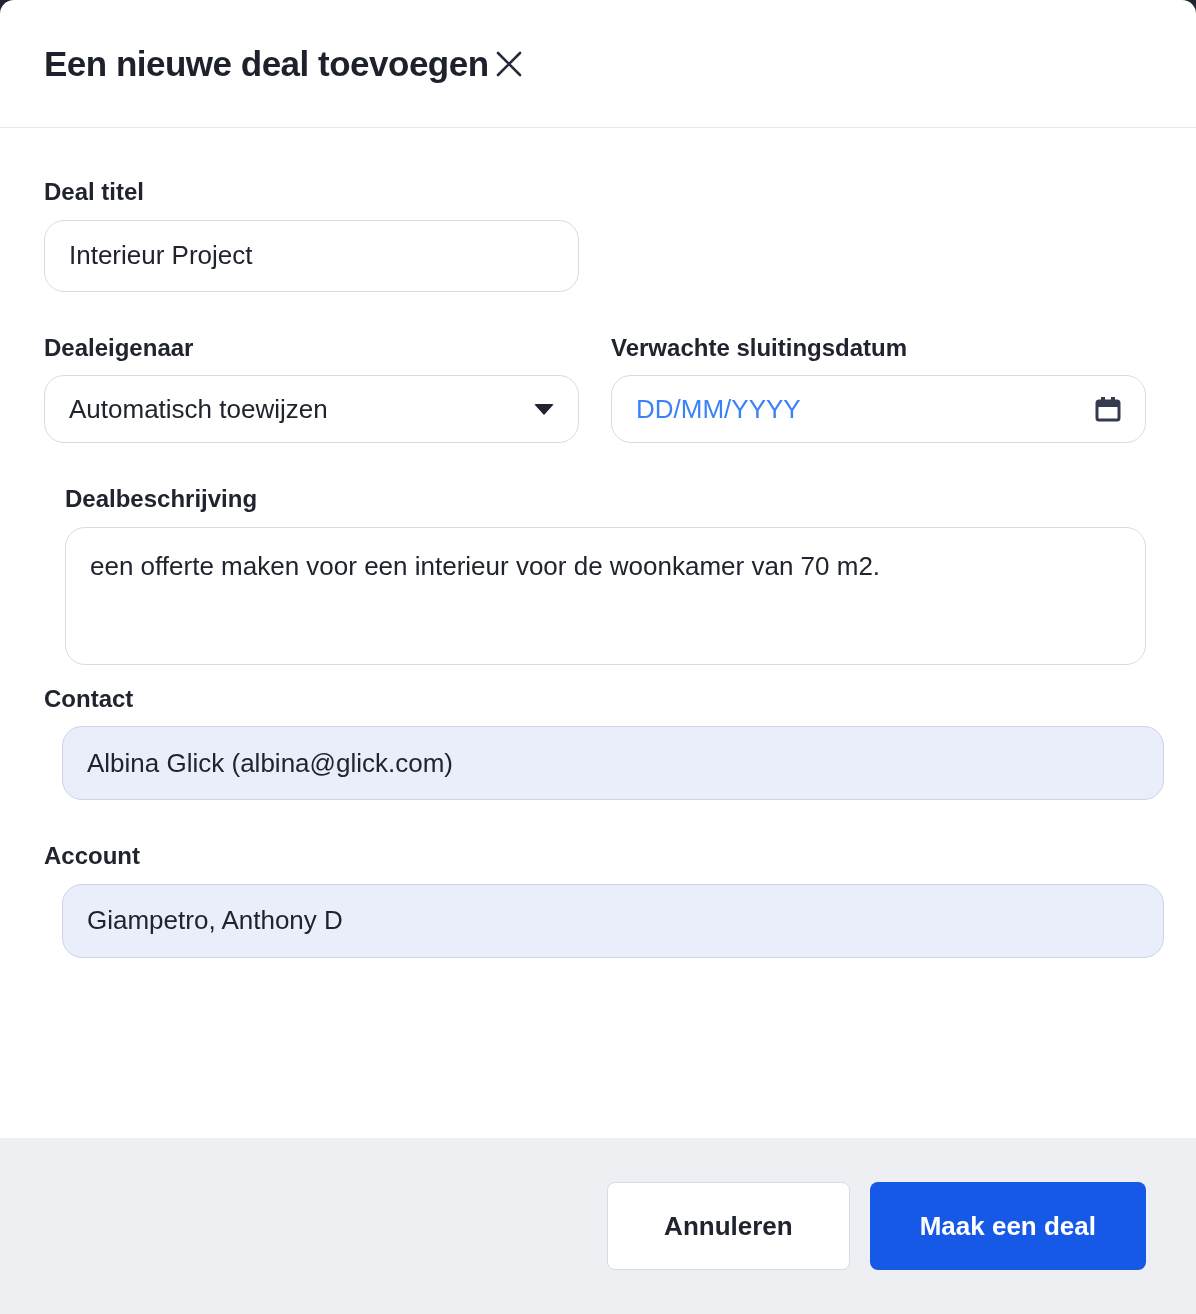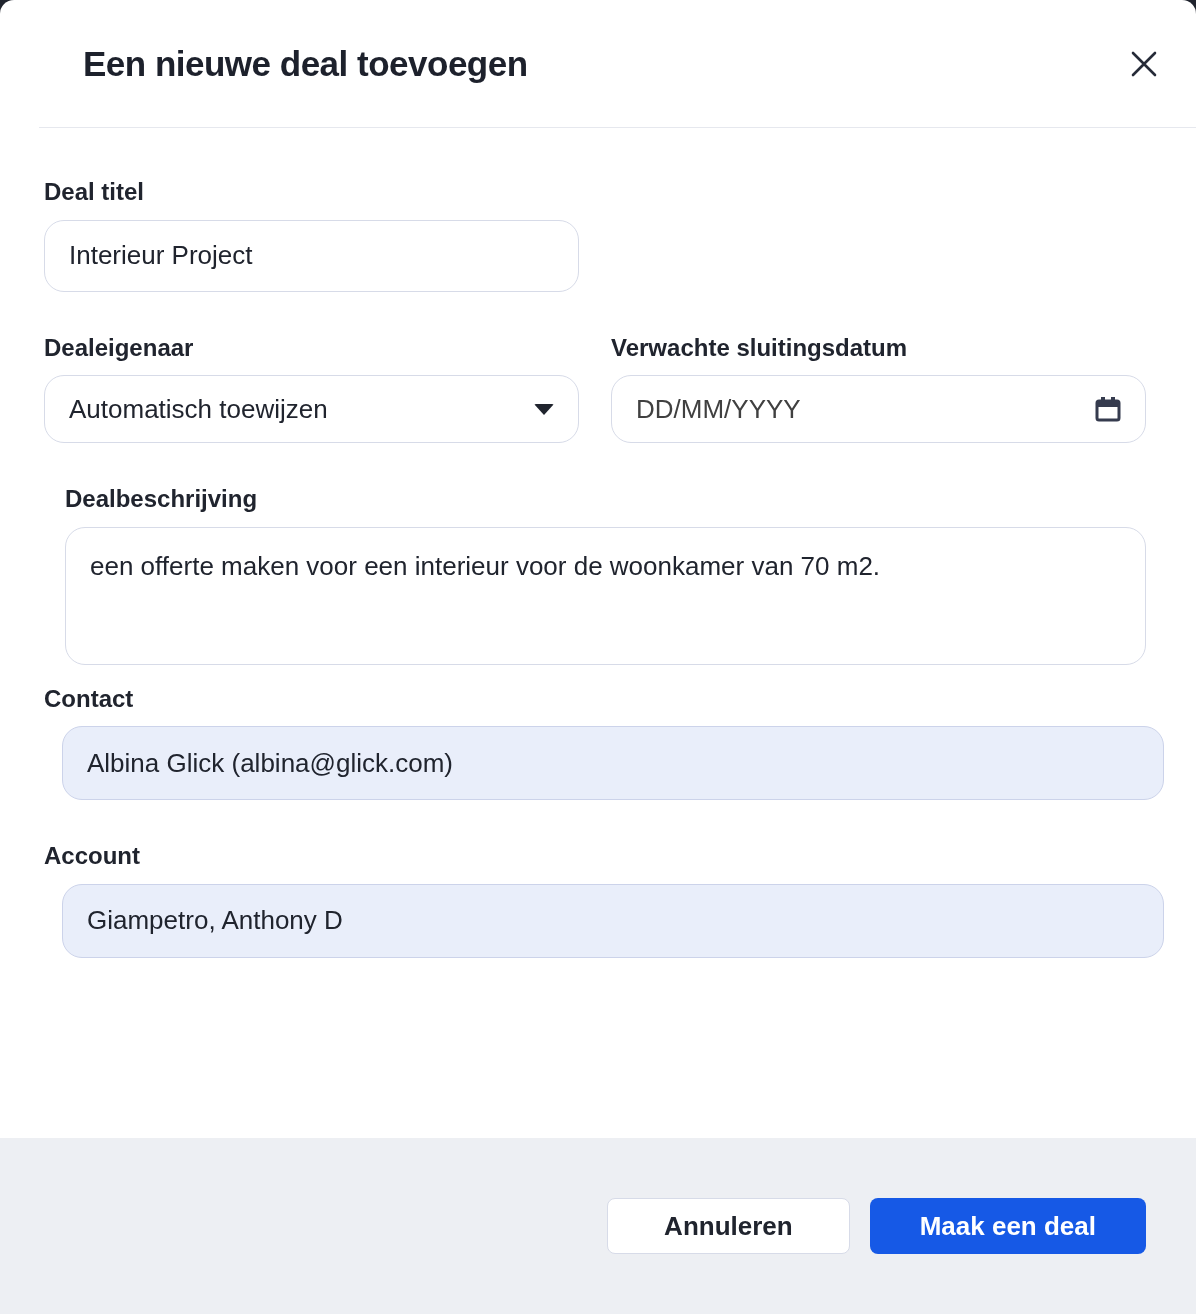--- a/index.html
+++ b/index.html
@@ -17,23 +17,21 @@
     overflow: hidden;
     display: flex;
     flex-direction: column;
   }
   .modal-header {
     height: 128px;
     flex: 0 0 128px;
     border-bottom: 1px solid #e6e8ee;
     display: flex;
     align-items: center;
-    justify-content: space-between;
     padding: 0 32px 0 44px;
-    margin-left: 39px;
   }
   .modal-title {
     font-size: 35px;
     font-weight: 700;
     color: #1d212c;
     letter-spacing: -0.5px;
     margin: 0;
   }
   .close-btn {
     background: none;
@@ -114,21 +112,21 @@
     color: #20242e;
     cursor: pointer;
   }
   .date-control {
     height: 68px;
     display: flex;
     align-items: center;
     justify-content: space-between;
     cursor: text;
   }
-  .date-placeholder { color: #404040; font-size: 26px; }
+  .date-placeholder { color: #3b82f6; font-size: 26px; }
   textarea.control {
     height: 138px;
     padding: 22px 24px;
     resize: none;
     line-height: 1.3;
     display: block;
   }
   .single-field { margin-bottom: 42px; }
   .single-field.desc { margin-bottom: 20px; padding-left: 21px; }
   .readonly-control {
@@ -145,21 +143,21 @@
     height: 176px;
     background: #edeff3;
     display: flex;
     align-items: center;
     justify-content: flex-end;
     gap: 20px;
     padding: 0 50px;
     margin-top: auto;
   }
   .btn {
-    height: 56px;
+    height: 88px;
     border-radius: 8px;
     font-size: 26px;
     font-weight: 700;
     font-family: "Liberation Sans", sans-serif;
     cursor: pointer;
     border: none;
   }
   .btn-secondary {
     background: #ffffff;
     border: 1px solid #d7dbe8;

